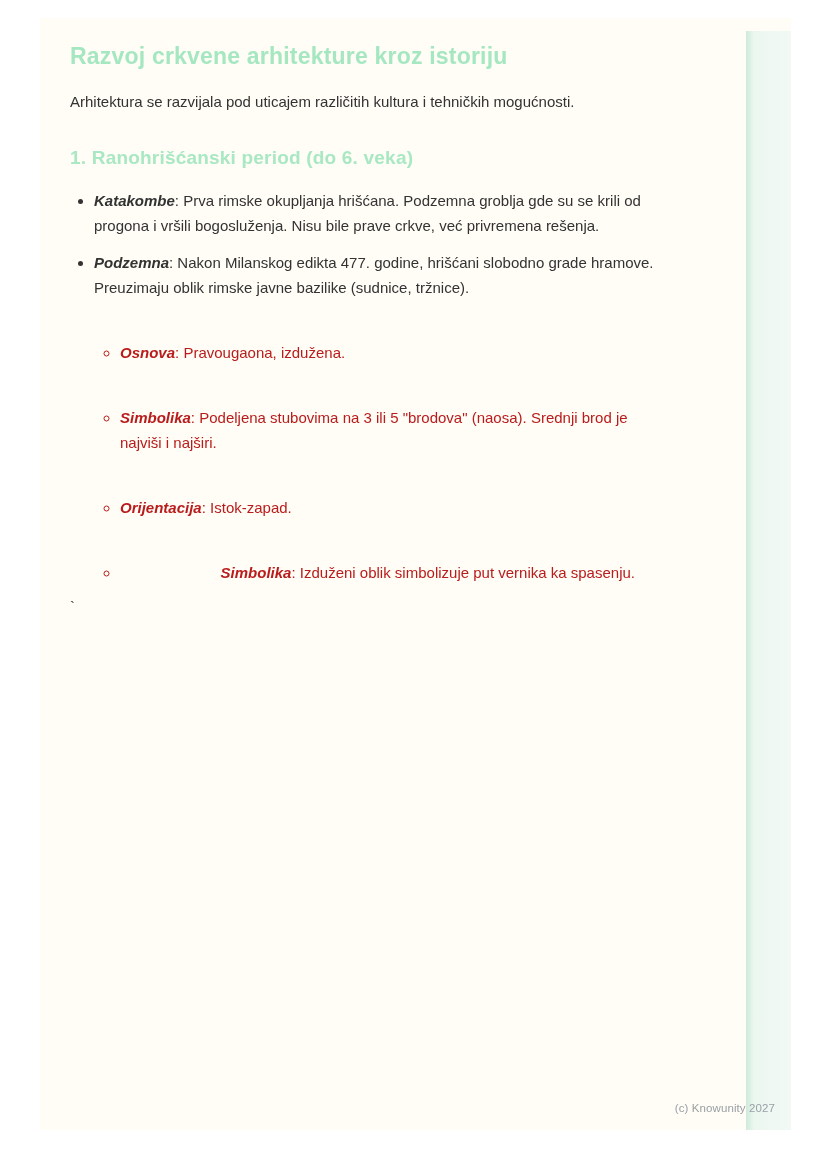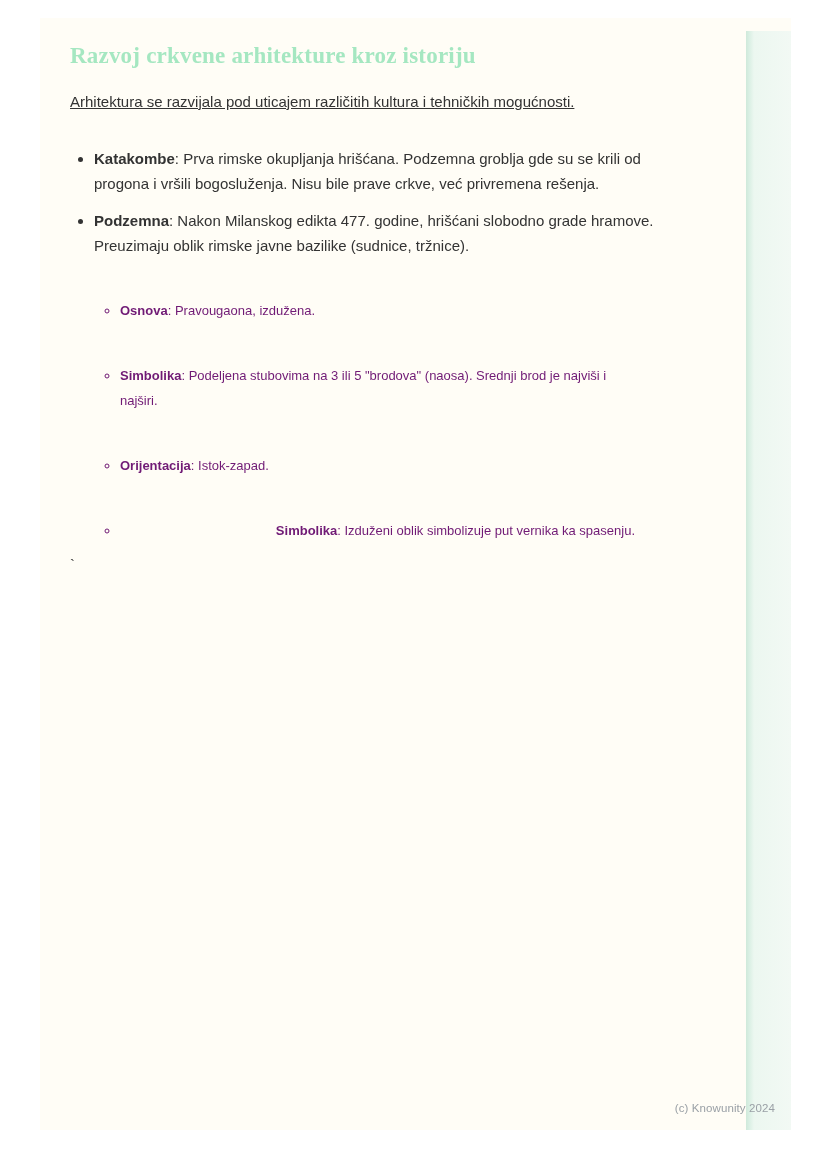--- a/index.html
+++ b/index.html
@@ -14,65 +14,66 @@
   }
   .stripe{
     position:absolute;top:13px;right:0;width:45px;height:1099px;
     background:linear-gradient(to right,#cfe9da 0px,#d9efe3 3px,#ecf7f0 8px,#f2f9f4 100%);
   }
   .content{
     position:absolute;left:30px;top:24px;width:650px;
   }
   h1.doc-title{
     margin:0 0 18px 0;font-size:23px;line-height:1.25;font-weight:700;
-    color:#a5e7c1;letter-spacing:0.2px;font-family:Liberation Serif, serif;
+    color:#a5e7c1;letter-spacing:0.2px;
   }
   p.intro{
-    margin:0 0 32px 0;font-size:15px;line-height:25px;color:#333333;text-decoration:underline;
+    margin:0 0 32px 0;font-size:15px;line-height:25px;color:#333333;
   }
   h2.section{
     margin:0 0 18px 0;font-size:19px;line-height:1.3;font-weight:700;
     color:#a8e8c3;letter-spacing:0.2px;
   }
   ul.main-list{
     margin:0;padding:0 0 0 24px;list-style:disc;color:#333333;
   }
   ul.main-list > li{
     font-size:15px;line-height:25px;color:#333333;
     margin-bottom:12px;max-width:565px;
   }
   ul.sub-list{
     margin:12px 0 0 0;padding:0 0 0 26px;list-style:circle;
   }
   ul.sub-list > li{
-    font-size:13px;line-height:25px;color:#701a75;
+    font-size:15px;line-height:25px;color:#b91c1c;
     margin-bottom:12px;max-width:515px;margin-top:40px;
   }
   ul.sub-list > li:last-child{margin-bottom:0;text-align:right;}
-  .term{font-weight:700;}
+  .term{font-weight:700;font-style:italic;}
   p.stray{
     margin:8px 0 0 0;font-size:15px;line-height:20px;color:#333333;
   }
   .footer{
     position:absolute;right:16px;bottom:16px;
     font-size:11.5px;color:#9aa0a6;letter-spacing:0.1px;
   }
 </style>
 </head>
 <body>
 
 <div class="page">
   <div class="stripe"></div>
 
   <div class="content">
 
     <h1 class="doc-title">Razvoj crkvene arhitekture kroz istoriju</h1>
 
     <p class="intro">Arhitektura se razvijala pod uticajem različitih kultura i tehničkih mogućnosti.</p>
 
+    <h2 class="section">1. Ranohrišćanski period (do 6. veka)</h2>
 
     <ul class="main-list">
 
       <li>
         <span class="term">Katakombe</span><span>: </span><span>Prva rimske okupljanja hrišćana. Podzemna groblja gde su se krili od progona i vršili bogosluženja. Nisu bile prave crkve, već privremena rešenja.</span>
       </li>
 
       <li>
         <span class="term">Podzemna</span><span>: </span><span>Nakon Milanskog edikta 477. godine, hrišćani slobodno grade hramove. Preuzimaju oblik rimske javne bazilike (sudnice, tržnice).</span>
 
@@ -96,14 +97,14 @@
 
         </ul>
       </li>
 
     </ul>
 
     <p class="stray">`</p>
 
   </div>
 
-  <div class="footer">(c) Knowunity 2024</div>
+  <div class="footer">(c) Knowunity 2027</div>
 </div>
 
 </body></html>

